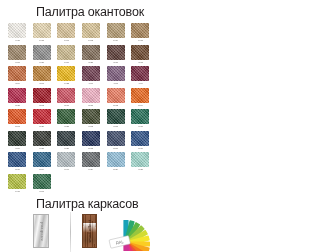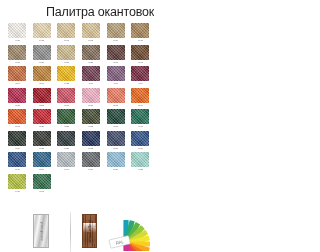--- a/index.html
+++ b/index.html
@@ -7,27 +7,28 @@
     width:154px;height:252px;
     background:#ffffff;
     font-family:"Liberation Sans","DejaVu Sans",sans-serif;
     overflow:hidden;
     position:relative;
   }
   .page{width:154px;height:252px;position:relative;overflow:hidden;}
 
   
   .title{
-    text-align:right;
+    text-align:left;
     font-size:12.5px;
     font-weight:400;
     color:#231f20;
     letter-spacing:-0.2px;
     line-height:1;
     white-space:nowrap;
+    padding-left:36px;
   }
   #title-edging{position:absolute;left:0;right:0;top:6px;}
   #title-frames{position:absolute;left:0;right:0;top:198px;}
 
   
   .grid{
     position:absolute;
     left:5px;
     top:23px;
     width:148px;
@@ -313,20 +314,21 @@
       <div class="cell">
         <div class="sw" style="background: rgb(178, 191, 62);"></div>
         <div class="code">1016</div>
       </div>
       <div class="cell">
         <div class="sw" style="background: rgb(47, 107, 73);"></div>
         <div class="code">6001</div>
       </div>
     </div>
 
+  <div class="title" id="title-frames">Палитра каркасов</div>
 
   <div class="frames">
 
     <div class="frame-item" id="anodized-sample">
       <span id="anodized-label">anodized</span>
     </div>
 
     <div class="frame-item" id="frames-divider"></div>
 
     <div class="frame-item" id="wood-sample">

